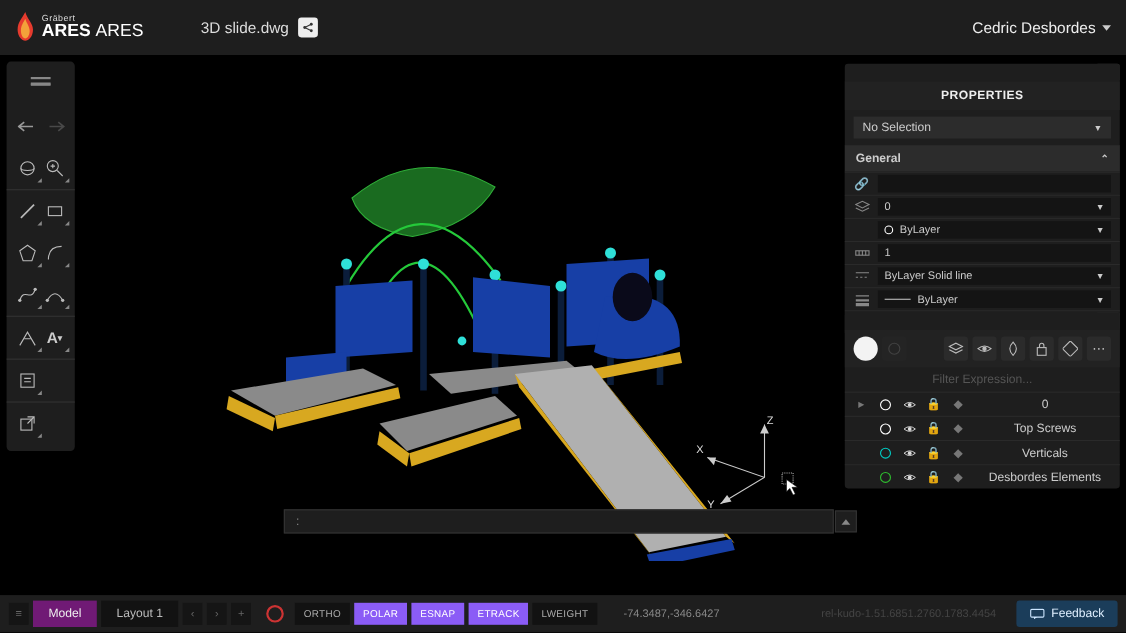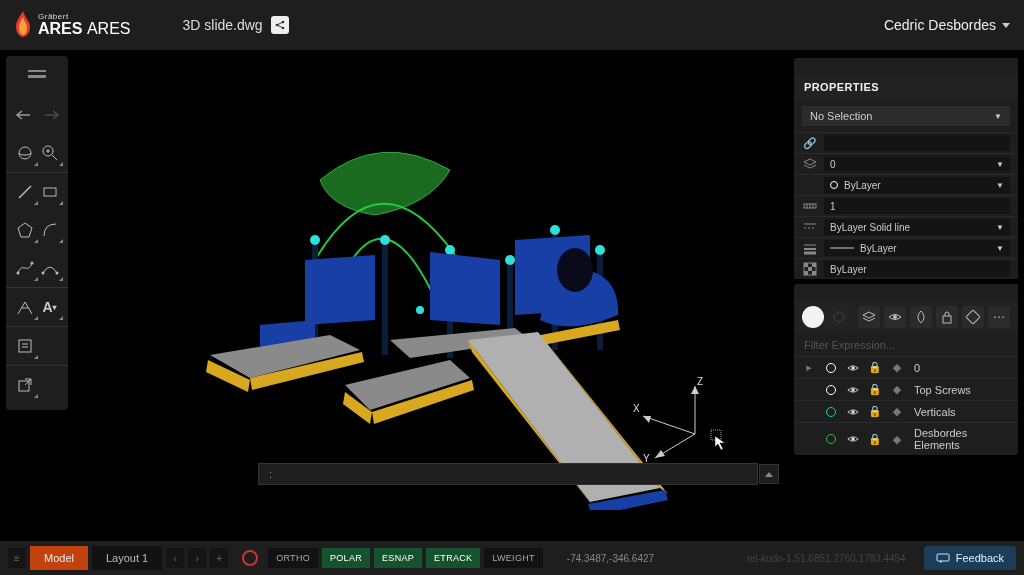--- a/index.html
+++ b/index.html
@@ -128,24 +128,25 @@
     background:#1e1e1e;
     border:1px solid #333;
     display:flex;align-items:center;justify-content:center;
   }
   .cmd-caret {
     width:0;height:0;border-left:4px solid transparent;border-right:4px solid transparent;border-bottom:5px solid #888;
   }
   
   .sidepanel {
     position:absolute;
-    right:6px; width:224px;
+    right:6px; width:250px;
     background:#1e1e1e;
     border-radius:3px;
     font-size:11px;
+    text-align:center;
   }
   .sidepanel.props { top:58px; }
   .sidepanel.layers { top:284px; }
   .panel-toggle {
     position:absolute;
     right:6px;
     width:22px; height:16px;
     background:#2c2c2c;
     display:flex;align-items:center;justify-content:center;
     border-radius:2px;
@@ -244,34 +245,34 @@
     padding:0 8px;
     gap:4px;
     font-size:10px;
   }
   .tab {
     padding:6px 14px;
     background:#121212;
     color:#bbb;
     font-size:11px;
   }
-  .tab.active { background:#c2410c; color:#eee; }
+  .tab.active { background:#701a75; color:#eee; }
   .tabnav { width:18px;height:20px;background:#151515;display:flex;align-items:center;justify-content:center;color:#666;}
   .rec {
     width:16px;height:16px;border:2px solid #c33; border-radius:50%;
     margin:0 6px 0 10px;
   }
   .toggle {
     padding:5px 8px;
     background:#121212;
     color:#aaa;
     font-size:9px;
     letter-spacing:0.3px;
   }
-  .toggle.active { background:#14532d; color:#fff; }
+  .toggle.active { background:#8b5cf6; color:#fff; }
   .coords { margin-left:20px; color:#888; font-size:10px; }
   .buildstr { margin-left:auto; color:#444; font-size:10px; }
   .feedback {
     margin-left:14px;
     padding:6px 12px;
     background:#1b3d5a;
     color:#dfefff;
     font-size:11px;
     display:flex; align-items:center; gap:6px;
     border-radius:3px;
@@ -511,20 +512,24 @@
 <div class="panel-toggle p1">
   <svg viewBox="0 0 12 8">
       <path d="M1 6 L6 1 L11 6 M1 3 L6 -2 L11 3" stroke="#aaa" fill="none" stroke-width="1" transform="translate(0,2)"></path>
     </svg>
 </div>
 <div class="sidepanel props">
   <div class="panel-header">PROPERTIES</div>
   <div class="select-row">
     <span>No Selection</span>
     <span style="font-size:8px">▼</span>
+  </div>
+  <div class="section-head">
+    <span>General</span>
+    <span style="font-size:9px">⌃</span>
   </div>
   <div class="prop-row">
     <div class="prop-icon">🔗</div>
     <div class="prop-field"></div>
   </div>
   <div class="prop-row">
     <div class="prop-icon">
         <svg width="14" height="14" viewBox="0 0 14 14">
           <path d="M1 5 L7 2 L13 5 L7 8 Z M1 8 L7 11 L13 8" stroke="#888" fill="none"></path>
         </svg>

